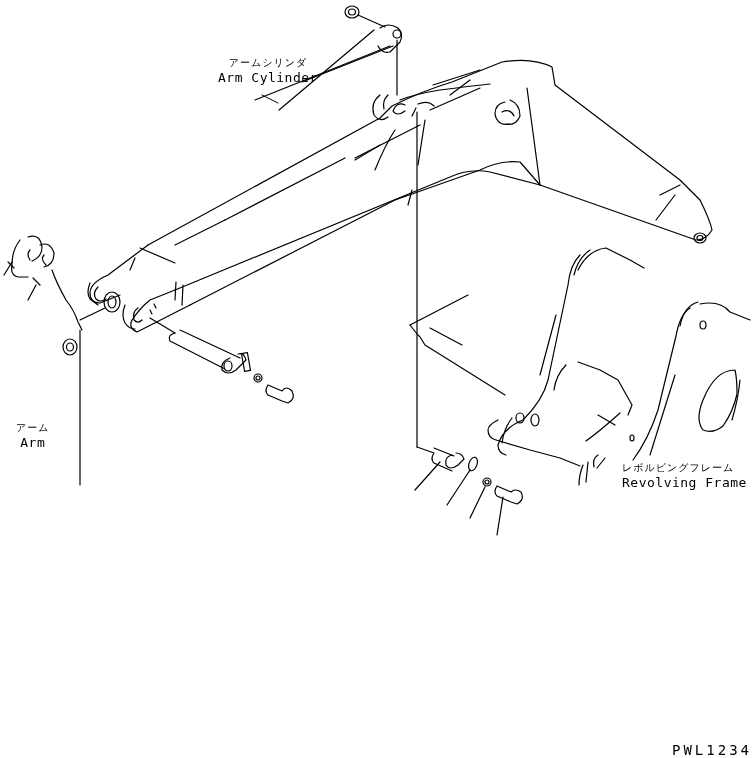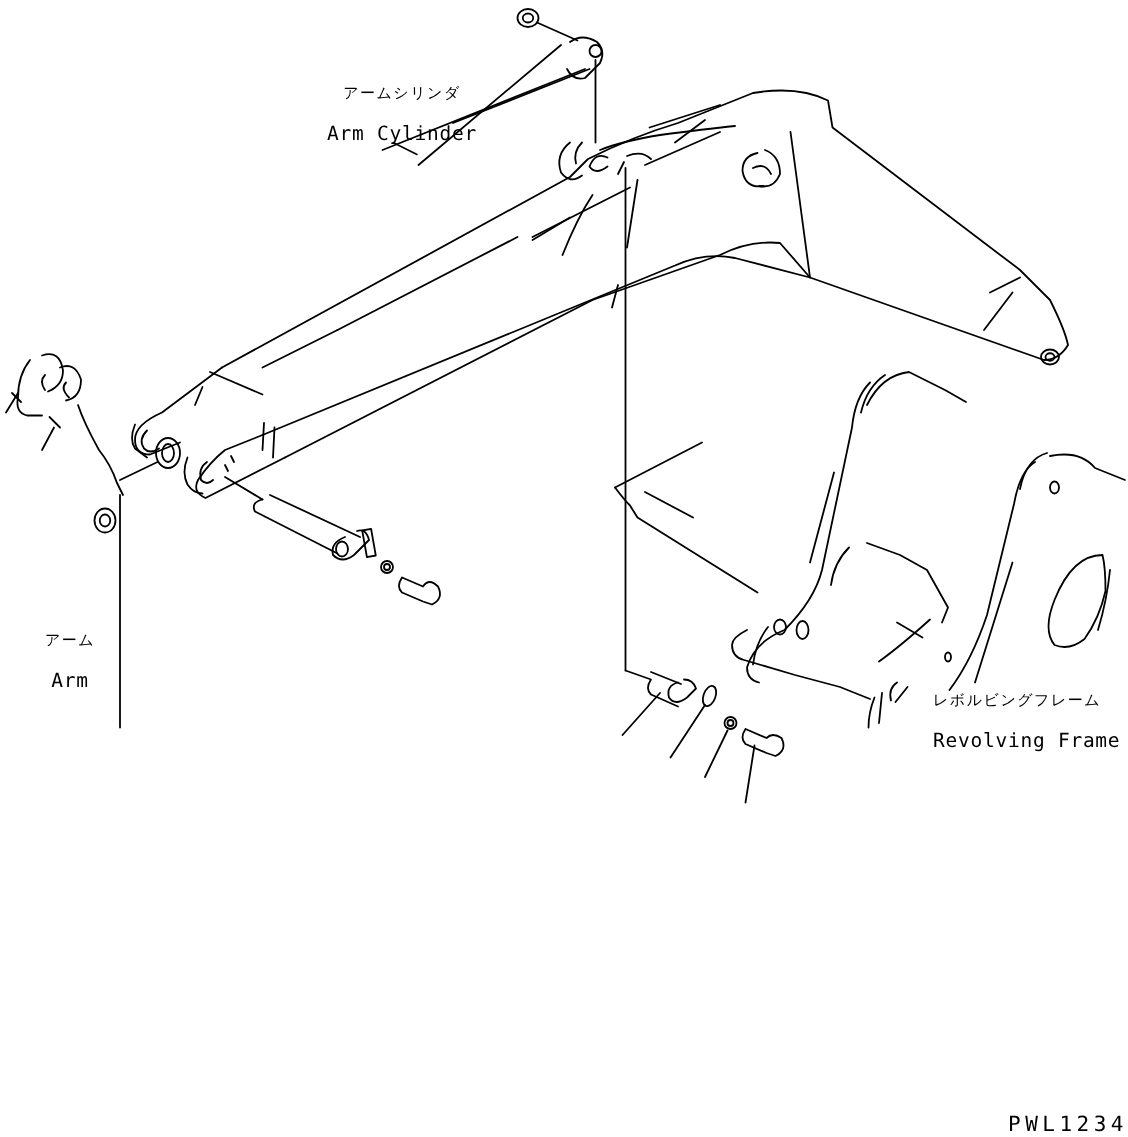--- a/index.html
+++ b/index.html
@@ -1,21 +1,21 @@
 <!DOCTYPE html>
 <html><head>
 <meta charset="utf-8">
 <style>
   html, body { margin: 0; padding: 0; background: #ffffff; }
   body { width: 752px; height: 758px; position: relative; overflow: hidden; }
   svg.drawing { position: absolute; left: 0; top: 0; width: 752px; height: 758px; }
   svg.drawing * { fill: none; stroke: #000; stroke-width: 1.2; stroke-linecap: round; stroke-linejoin: round; }
   .label { position: absolute; font-family: "DejaVu Sans Mono", monospace; font-size: 13px; color: #000; line-height: 15px; letter-spacing: 0.5px; white-space: nowrap; }
   .label .jp { display: block; font-family: "DejaVu Sans", sans-serif; font-size: 10px; letter-spacing: 1px; }
-  .label .en { display: block; margin-top: 12px; }
+  .label .en { display: block; }
   .center { text-align: center; }
   .code { position: absolute; font-family: "DejaVu Sans Mono", monospace; font-size: 14px; letter-spacing: 3px; color: #000; }
 </style>
 </head>
 <body>
 
 <svg class="drawing" viewBox="0 0 752 758">
 
   <g>
     <ellipse cx="352" cy="12" rx="7" ry="6"></ellipse>
@@ -152,21 +152,21 @@
     <line x1="485" y1="487" x2="470" y2="518"></line>
     <line x1="503" y1="497" x2="497" y2="535"></line>
   </g>
 </svg>
 
 <div class="label center" style="left:218px; top:55px;">
   <span class="jp">アームシリンダ</span>
   <span class="en">Arm Cylinder</span>
 </div>
 
-<div class="label center" style="left:30px; top:420px;">
+<div class="label center" style="left:16px; top:420px;">
   <span class="jp">アーム</span>
   <span class="en">Arm</span>
 </div>
 
 <div class="label" style="left:622px; top:460px;">
   <span class="jp">レボルビングフレーム</span>
   <span class="en">Revolving Frame</span>
 </div>
 
 <div class="code" style="left:672px; top:742px;">PWL1234</div>

